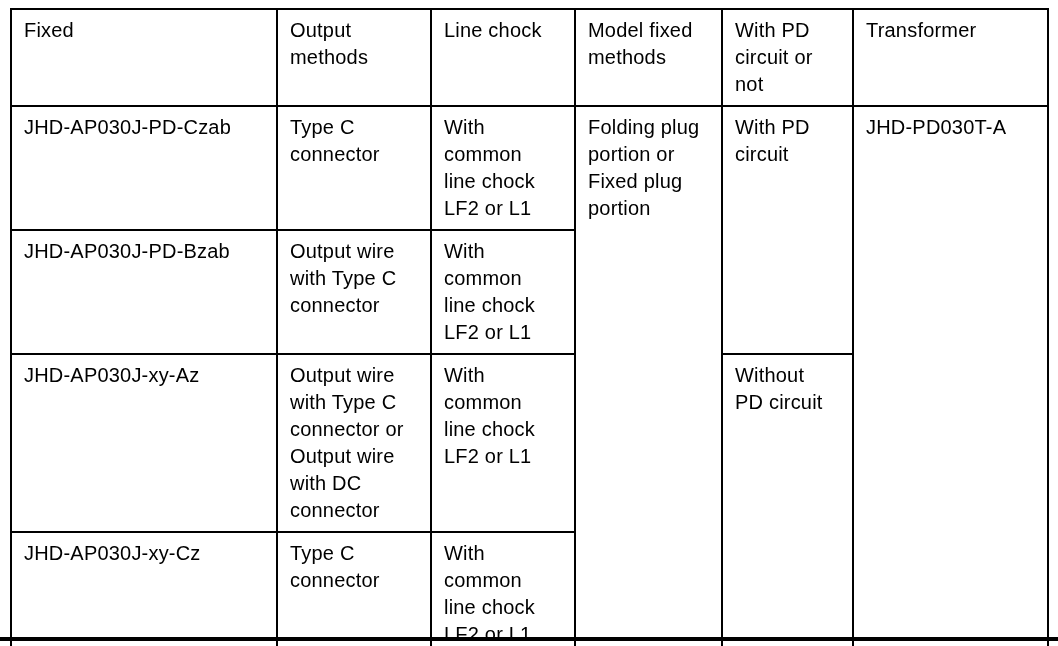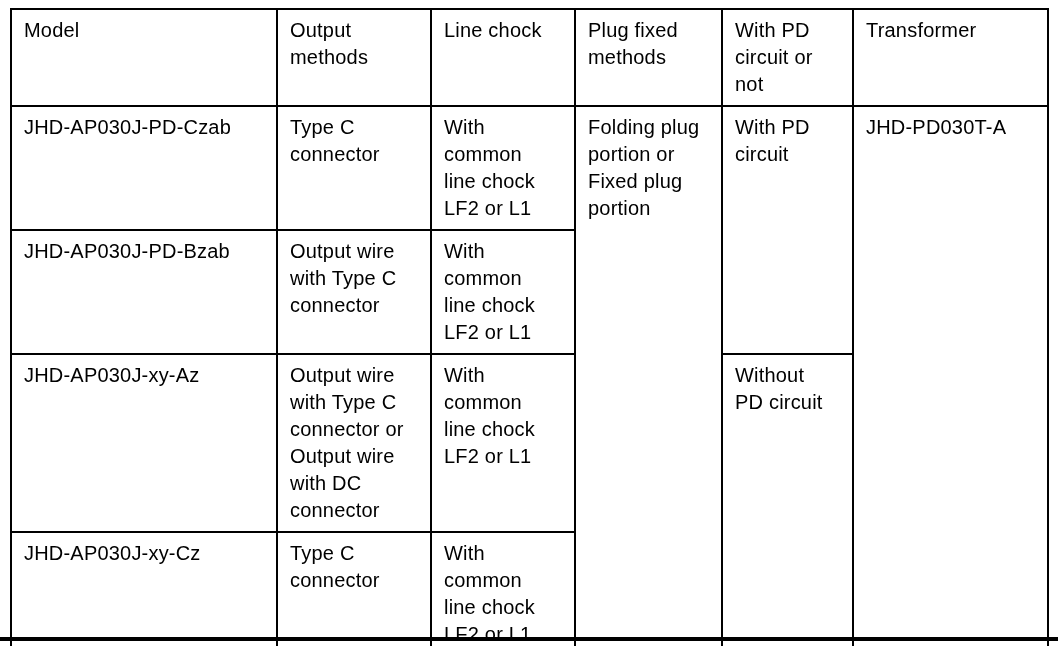--- a/index.html
+++ b/index.html
@@ -52,25 +52,25 @@
     <colgroup>
       <col style="width:266px">
       <col style="width:154px">
       <col style="width:144px">
       <col style="width:147px">
       <col style="width:131px">
       <col style="width:195px">
     </colgroup>
     <tbody>
       <tr style="height:91px">
-        <td>Model</td>
+        <td>Fixed</td>
         <td>Output
 methods</td>
         <td>Line chock</td>
-        <td>Plug fixed
+        <td>Model fixed
 methods</td>
         <td>With PD
 circuit or
 not</td>
         <td>Transformer</td>
       </tr>
       <tr style="height:121px">
         <td>JHD-AP030J-PD-Czab</td>
         <td>Type C
 connector</td>

